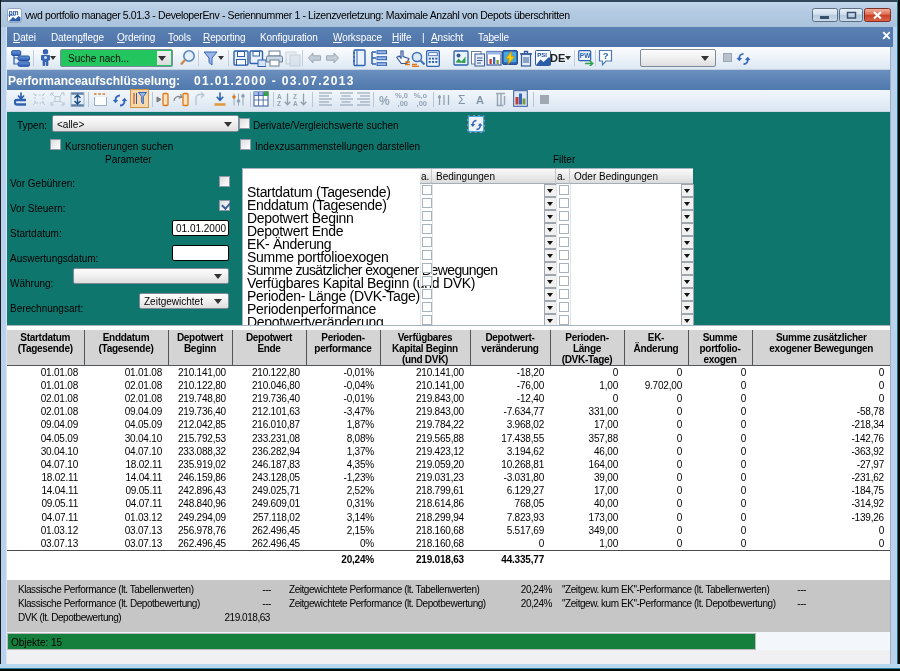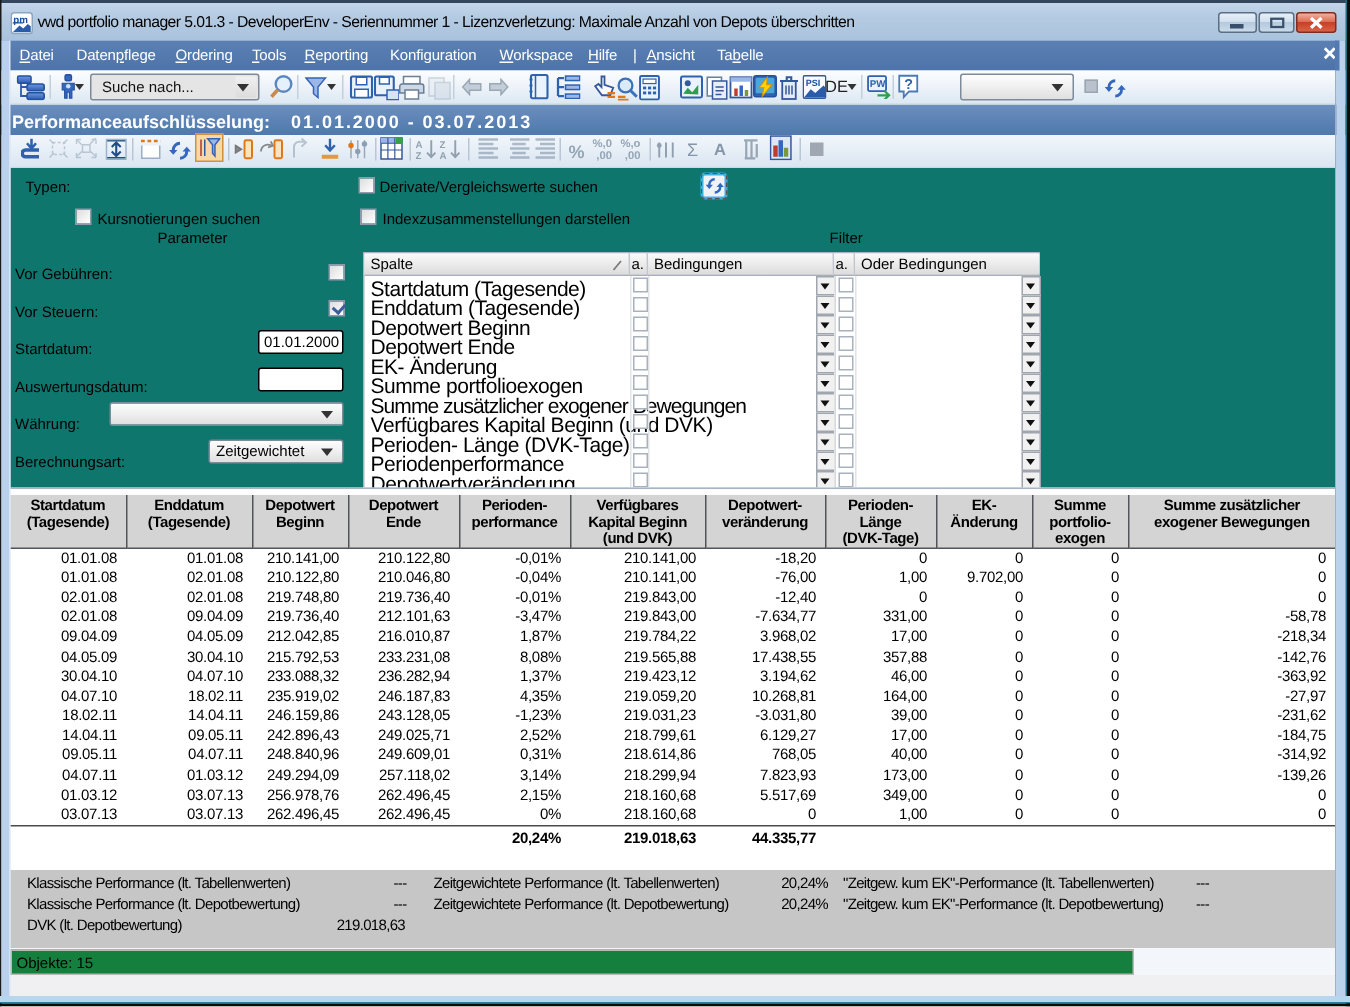--- a/index.html
+++ b/index.html
@@ -112,21 +112,21 @@
 <rect x="7" y="6" width="11.5" height="4.5" rx="1.5" fill="url(#tg)" stroke="#24509e"></rect>
 <rect x="7" y="11.8" width="11.5" height="4.5" rx="1.5" fill="url(#tg)" stroke="#24509e"></rect>
 </svg>
 <div class="sep1" style="left:33px"></div>
 <svg class="abs" style="left:40px;top:49px" width="11" height="18" viewBox="0 0 11 18">
 <rect x="3.4" y="0.8" width="4.2" height="4" rx="1" fill="#3566c0" stroke="#27519f"></rect>
 <path d="M1.5 6.5 h8 v4.5 h-1.6 v5.5 h-1.6 v-4 h-1.6 v4 h-1.6 v-5.5 h-1.6 z" fill="#3566c0" stroke="#27519f" stroke-width="0.8"></path>
 <circle cx="5.5" cy="8.5" r="1.5" fill="#cfe0f4"></circle>
 </svg>
 <div class="abs" style="left:50px;top:56px;border:3.5px solid transparent;border-top:4px solid #333;border-bottom:none"></div>
-<div class="combo" style="left:60px;top:49px;width:113px;height:18px;padding:3px 0 0 7px;color:#111;background:#e5e5e5">Suche nach...<span style="position:absolute;right:1px;top:1px;bottom:1px;width:14px;background:linear-gradient(#f0f0f0,#dcdcdc)"></span><span class="arr"></span></div>
+<div class="combo" style="left:60px;top:49px;width:113px;height:18px;padding:3px 0 0 7px;color:#111;background:#22c55e">Suche nach...<span style="position:absolute;right:1px;top:1px;bottom:1px;width:14px;background:linear-gradient(#f0f0f0,#dcdcdc)"></span><span class="arr"></span></div>
 <svg class="abs" style="left:179px;top:49px" width="18" height="18" viewBox="0 0 18 18">
 <circle cx="10" cy="7" r="5.2" fill="#e4f0fa" stroke="#5a86c0" stroke-width="1.6"></circle>
 <path d="M6.2 10.8 L2 15.5" stroke="#c98a50" stroke-width="2.4"></path>
 </svg>
 <div class="sep1" style="left:198px"></div>
 <svg class="abs" style="left:203px;top:51px" width="15" height="15" viewBox="0 0 15 15">
 <path d="M1 1 h13 l-5 6 v7 l-3 -2.5 v-4.5 z" fill="#9db6e8" stroke="#3464b4"></path>
 </svg>
 <div class="abs" style="left:218px;top:56px;border:3.5px solid transparent;border-top:4px solid #333;border-bottom:none"></div>
 <div class="sep1" style="left:228px"></div>
@@ -213,21 +213,21 @@
 <svg class="abs" style="left:519px;top:50px" width="14" height="17" viewBox="0 0 14 17">
 <rect x="2.5" y="4" width="9" height="12" fill="#e4ecf5" stroke="#35589a" stroke-width="1.2"></rect>
 <path d="M1 4 h12 M5.5 3.5 v-2 h3 v2" stroke="#35589a" stroke-width="1.4" fill="none"></path>
 <path d="M5 7 v6 M7 7 v6 M9 7 v6" stroke="#35589a"></path>
 </svg>
 <svg class="abs" style="left:535px;top:50px" width="16" height="16" viewBox="0 0 16 16">
 <rect x="0.5" y="0.5" width="15" height="15" rx="1" fill="#f6fafd" stroke="#35589a"></rect>
 <text x="2.2" y="7.2" font-size="6" font-weight="bold" fill="#1c4fa0" font-family="Liberation Sans">PSI</text>
 <path d="M1 15 l4.5 -5.5 3 2.5 5.5 -5 1.5 1.5 v6.5 z" fill="#2a5caa"></path>
 </svg>
-<div class="abs" style="left:550px;top:52px;font-size:11px;font-weight:normal;color:#222">DE</div>
+<div class="abs" style="left:550px;top:52px;font-size:11px;font-weight:bold;color:#222">DE</div>
 <div class="abs" style="left:565px;top:56px;border:3.5px solid transparent;border-top:4px solid #333;border-bottom:none"></div>
 <div class="sep1" style="left:574px"></div>
 <svg class="abs" style="left:578px;top:50px" width="17" height="16" viewBox="0 0 17 16">
 <rect x="0.7" y="0.7" width="12" height="10" rx="1" fill="#eaf2fb" stroke="#2f62ae" stroke-width="1.2"></rect>
 <text x="1.8" y="8.2" font-size="6.5" font-weight="bold" fill="#2f62ae" font-family="Liberation Sans">PW</text>
 <path d="M7 13.5 h7.5 m-3 -3 l3.2 3 -3.2 3" stroke="#2e9e4f" stroke-width="1.5" fill="none"></path>
 </svg>
 <div class="sep1" style="left:595px"></div>
 <svg class="abs" style="left:598px;top:49px" width="15" height="18" viewBox="0 0 15 18">
 <path d="M1.5 1.5 h12 v10.5 h-5.5 l-3.5 3.8 v-3.8 h-3 z" fill="#fff" stroke="#4a7ab8" stroke-width="1.2"></path>
@@ -346,20 +346,21 @@
 <svg class="abs" style="left:513px;top:90px" width="15" height="17" viewBox="0 0 15 17">
 <rect x="0.7" y="0.7" width="13.6" height="15.6" fill="#dce8f4" stroke="#35589a"></rect>
 <rect x="2.5" y="7" width="3" height="7.5" fill="#c23b2e"></rect>
 <rect x="6" y="3.5" width="3" height="11" fill="#3566c0"></rect>
 <rect x="9.5" y="8.5" width="3" height="6" fill="#7a9a3a"></rect>
 </svg>
 <div class="sep2" style="left:533px"></div>
 <div class="abs" style="left:540px;top:95px;width:9px;height:9px;background:#9fa8b2"></div>
 <div class="abs" id="panel">
 <div class="lbl" style="left:10px;top:8px">Typen:</div>
+<div class="combo" style="left:45px;top:3px;width:187px;height:17px;padding:3px 0 0 4px">&lt;alle&gt;<span class="arr"></span></div>
 <span class="cb" style="left:232px;top:6px"></span>
     <div class="lbl" style="left:246px;top:8px">Derivate/Vergleichswerte suchen</div>
 <div class="abs" style="left:460px;top:3px;width:18px;height:18px;border:2px solid #45aee0;border-radius:3px;background:#f0f3f6;outline:1px dashed #555;outline-offset:-1px">
 <svg style="margin:0 0 0 0.5px" width="13" height="13" viewBox="0 0 16 16">
 <path d="M8 2 a5.5 5.5 0 0 0 -5.5 5.5 l-2 0 3 3.5 3 -3.5 -2 0 a3.5 3.5 0 0 1 3.5 -3.5 z" fill="#3566c0"></path>
 <path d="M8 15 a5.5 5.5 0 0 0 5.5 -5.5 l2 0 -3 -3.5 -3 3.5 2 0 a3.5 3.5 0 0 1 -3.5 3.5 z" fill="#3566c0"></path>
 </svg></div>
 <span class="cb" style="left:43px;top:27px"></span>
     <div class="lbl" style="left:58px;top:29px">Kursnotierungen suchen</div>
 <span class="cb" style="left:233px;top:27px"></span>
@@ -374,23 +375,20 @@
     <div class="tbox" style="left:165px;top:108px;width:57px;height:16px;padding:2px 0 0 3px">01.01.2000</div>
 <div class="lbl" style="left:3px;top:141px">Auswertungsdatum:</div>
     <div class="tbox" style="left:165px;top:133px;width:57px;height:16px"></div>
 <div class="lbl" style="left:3px;top:166px">Währung:</div>
     <div class="combo" style="left:66px;top:156px;width:156px;height:16px">
       <span class="arr"></span>
     </div>
 <div class="lbl" style="left:3px;top:191px">Berechnungsart:</div>
     <div class="combo" style="left:132px;top:181px;width:90px;height:16px;padding:2px 0 0 4px">Zeitgewichtet<span class="arr"></span></div>
 <div id="ftable">
-      <div class="fh" style="left:0;width:177px">Spalte<svg style="position:absolute;right:4px;top:4px" width="7" height="8" viewBox="0 0 7 8">
-          <path d="M6 1 L1 7" stroke="#7a7a7a" stroke-width="1.2"></path>
-        </svg></div>
       <div class="fh" style="left:177px;width:12px;padding-left:1px">a.</div>
       <div class="fh" style="left:189px;width:124px">Bedingungen</div>
       <div class="fh" style="left:313px;width:14px;padding-left:1px">a.</div>
       <div class="fh" style="left:327px;width:123px;border-right:none">Oder Bedingungen</div>
       <div class="fr" style="left:0;top:15px;width:178px;">Startdatum (Tagesende)</div>
       <span class="fcb" style="left:178.5px;top:16px"></span>
       <span class="fdd" style="left:300.5px;top:15px"></span>
       <span class="fcb" style="left:315.5px;top:16px"></span>
       <span class="fdd" style="left:437.5px;top:15px"></span>
       <div class="fr" style="left:0;top:28px;width:178px;">Enddatum (Tagesende)</div>

